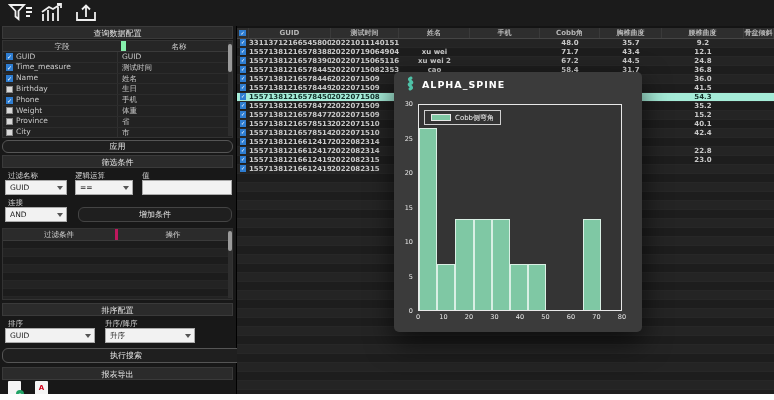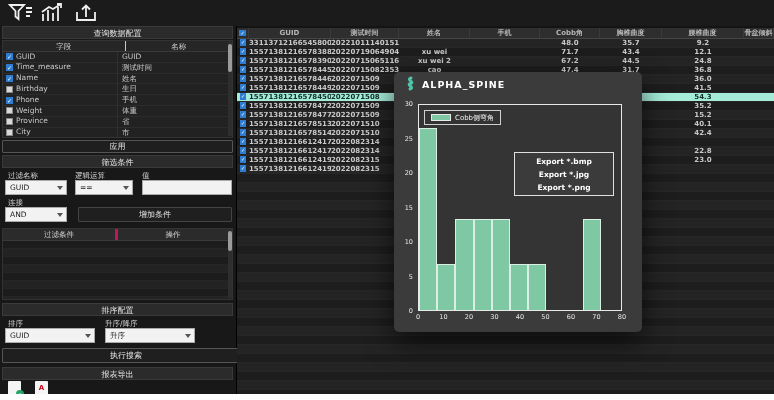--- a/index.html
+++ b/index.html
@@ -11,33 +11,33 @@
   .tb-icon { position:absolute; top:3px; width:26px; height:20px; }
   .tb-icon svg { width:100%; height:100%; }
 
   
   .sidebar { position:absolute; left:0; top:26px; width:237px; height:368px; background:#181818; border-right:1px solid #000; }
   .sec-header { position:absolute; left:2px; width:231px; height:13px; background:#2b2b2b; color:#e8e8e8;
                 font-size:8px; text-align:center; line-height:13px; border:1px solid #3a3a3a; }
   .ft { position:absolute; left:2px; top:14px; width:231px; height:98px; background:#1c1c1c; border:1px solid #333; overflow:hidden; }
   .ft-head { display:flex; height:11px; background:#262626; border-bottom:1px solid #3a3a3a; }
   .ft-head div { font-size:7.5px; color:#cfcfcf; text-align:center; line-height:11px; }
-  .ft-head .c1 { width:127px; border-right:1px solid #86efac; }
+  .ft-head .c1 { width:127px; border-right:5px solid #86efac; }
   .ft-head .c2 { width:110px; }
   .ft-row { display:flex; height:10.8px; border-bottom:1px solid #2c2c2c; background:#222; }
   .ft-cell { font-size:7.5px; color:#c8c8c8; line-height:10.5px; overflow:hidden; white-space:nowrap; }
   .ft-cell.left { width:115px; border-right:1px solid #303030; padding-left:3px; display:flex; align-items:center; gap:3px; }
   .ft-cell.right { width:110px; padding-left:4px; }
   .cb { display:inline-block; width:7px; height:7px; background:#d9d9d9; border:1px solid #888;
         font-size:6px; line-height:6px; color:#fff; text-align:center; flex:0 0 auto; }
   .cb.on { background:#2e7dd1; border-color:#2e7dd1; }
   .vscroll { position:absolute; width:4px; background:#2e2e2e; }
   .vthumb { position:absolute; left:0; width:4px; background:#9b9b9b; border-radius:2px; }
   .btn { position:absolute; background:#1f1f1f; border:1px solid #555; color:#e8e8e8; font-size:8px;
-         text-align:center; border-radius:1px; }
+         text-align:center; border-radius:6px; }
   .lbl { position:absolute; color:#d6d6d6; font-size:7.5px; }
   .ctrl { position:absolute; height:15px; background:#f2f2f2; border:1px solid #aaa; color:#1a1a1a;
           font-size:7.5px; line-height:13px; padding-left:4px; overflow:hidden; }
   .ctrl .arrow { position:absolute; right:3px; top:5px; width:0; height:0;
                  border-left:3px solid transparent; border-right:3px solid transparent; border-top:4px solid #555; }
   .cond { position:absolute; left:2px; top:184px; width:231px; height:90px; background:#1c1c1c; border:1px solid #333; overflow:hidden; }
   .cond-head { display:flex; height:12px; background:#2b2b2b; border-bottom:1px solid #3a3a3a; }
   .cond-head div { font-size:7.5px; color:#cfcfcf; text-align:center; line-height:12px; }
   .cond-head .c1 { width:115px; border-right:3px solid #be185d; }
   .cond-head .c2 { width:110px; }
@@ -310,21 +310,21 @@
           <div class="td" style="width: 30px;"></div>
         </div>
         <div class="trow odd">
           <div class="td cbcell" style="width: 12px;">
             <span class="cb2">✓</span>
           </div>
           <div class="td l" style="width: 82px;">1557138121657844582</div>
           <div class="td l" style="width: 68px;">20220715082353</div>
           <div class="td" style="width: 71px;">cao</div>
           <div class="td" style="width: 70px;"></div>
-          <div class="td" style="width: 60px;">47.4</div>
+          <div class="td" style="width: 60px;">58.4</div>
           <div class="td" style="width: 62px;">31.7</div>
           <div class="td" style="width: 82px;">36.8</div>
           <div class="td" style="width: 30px;"></div>
         </div>
         <div class="trow even">
           <div class="td cbcell" style="width: 12px;">
             <span class="cb2">✓</span>
           </div>
           <div class="td l" style="width: 82px;">1557138121657844667</div>
           <div class="td l" style="width: 68px;">2022071509</div>
@@ -780,21 +780,16 @@
         <div style="left: 145px;">60</div>
         <div style="left: 170.5px;">70</div>
         <div style="left: 196px;">80</div>
       </div>
 
     <div class="legend">
       <span class="sw"></span>
       <span class="tx">Cobb侧弯角</span>
     </div>
 
-    <div class="cmenu">
-        <div>Export *.bmp</div>
-        <div>Export *.jpg</div>
-        <div>Export *.png</div>
-      </div>
   </div>
 
   <div class="bottomstrip"></div>
 </div>
 
 </body></html>

